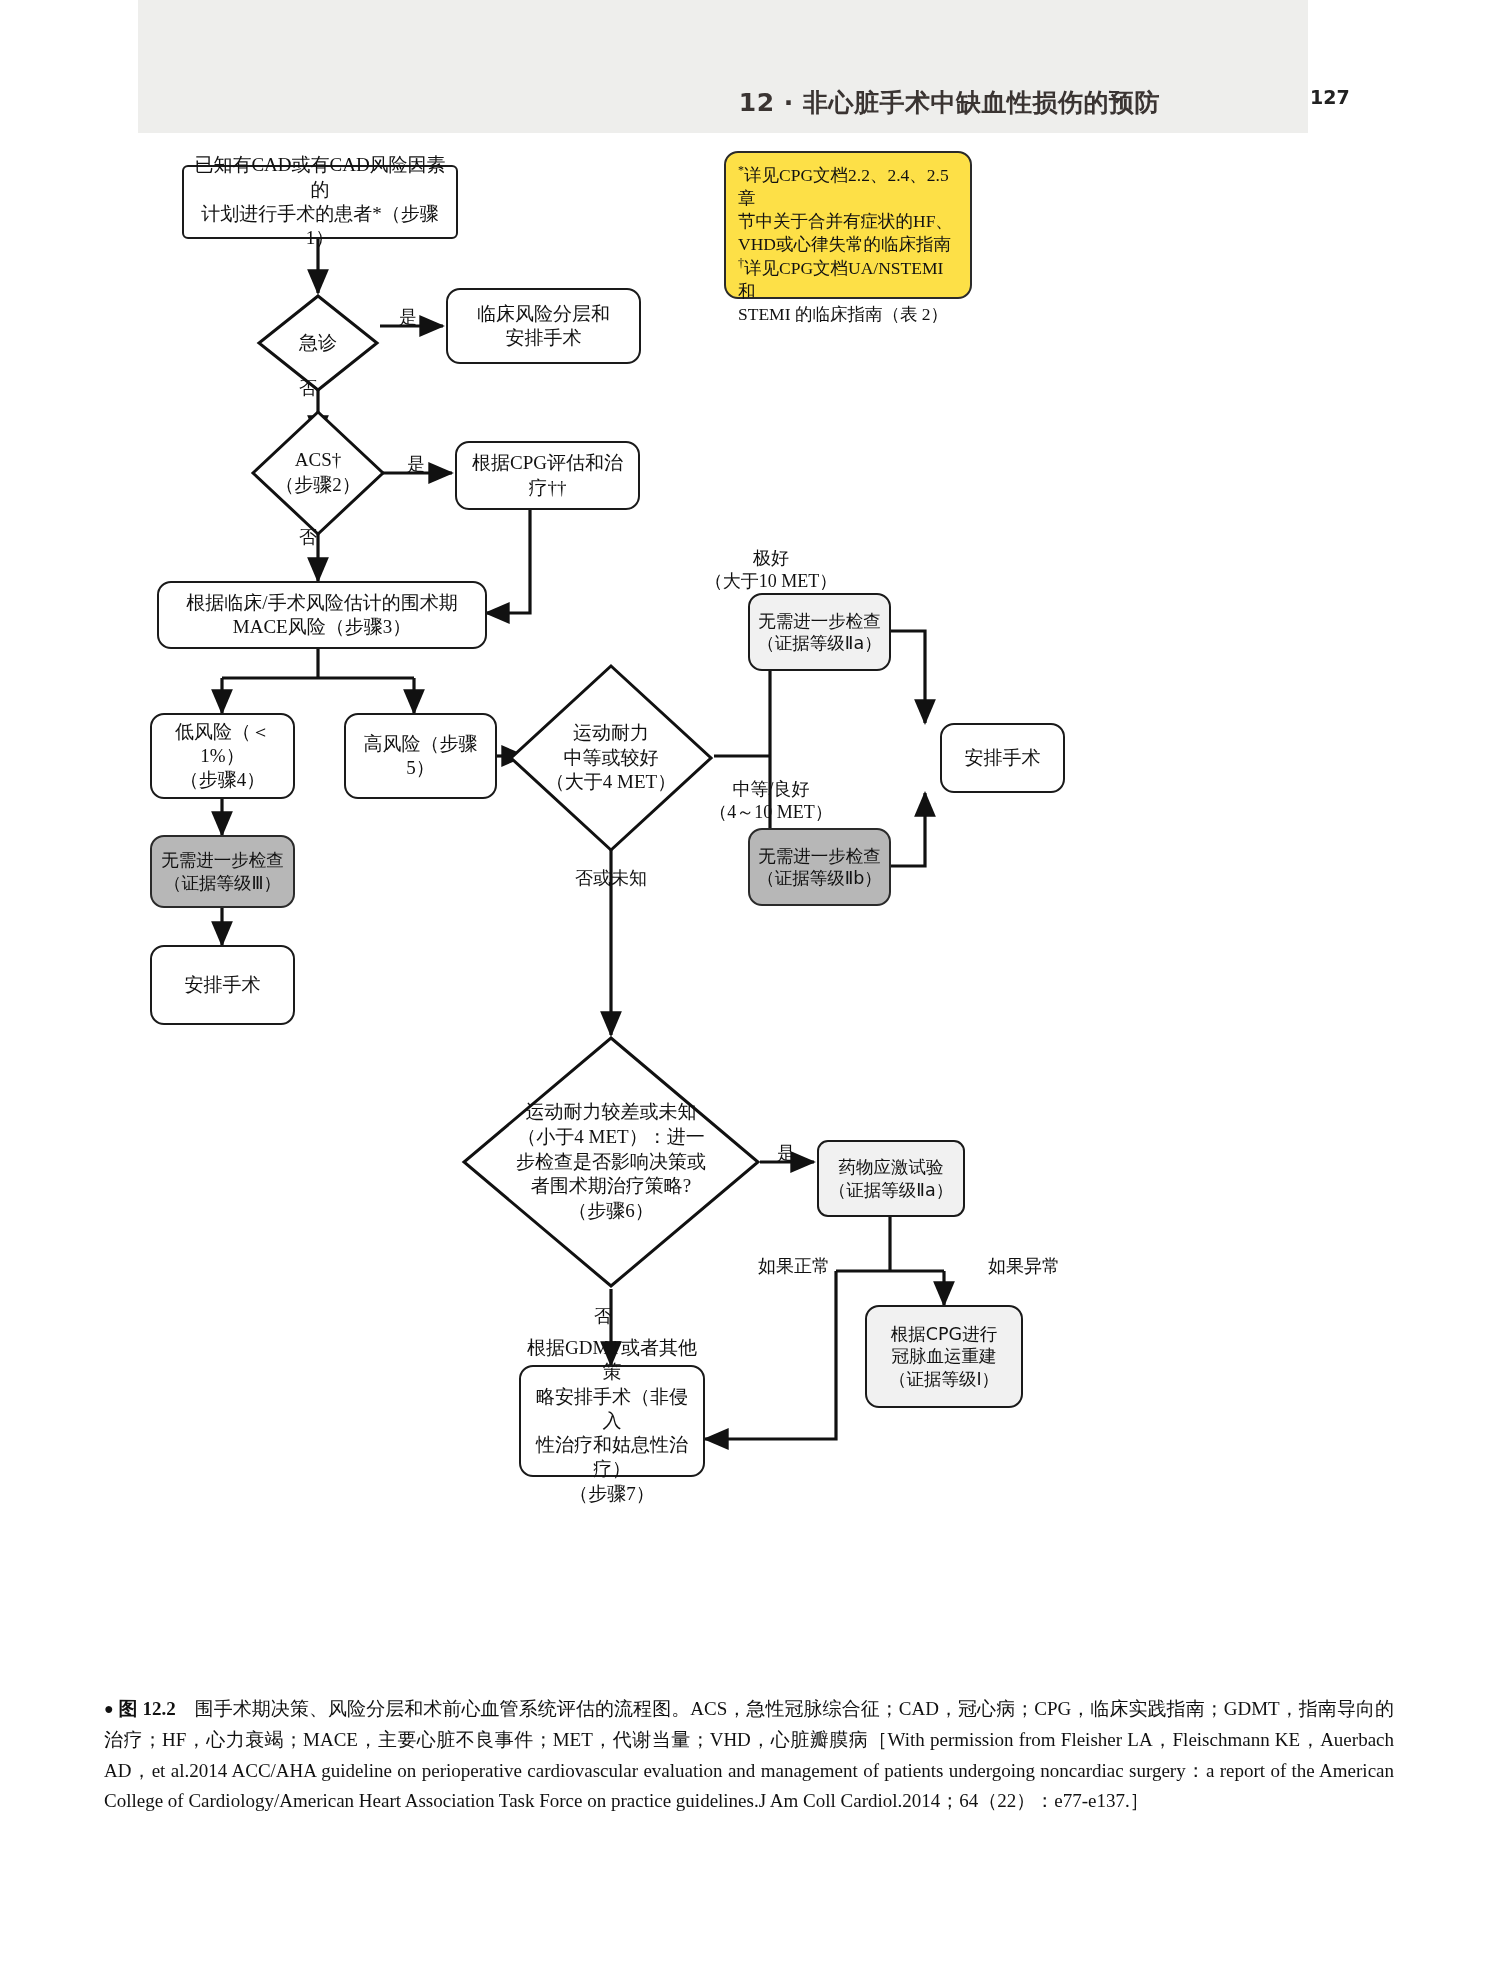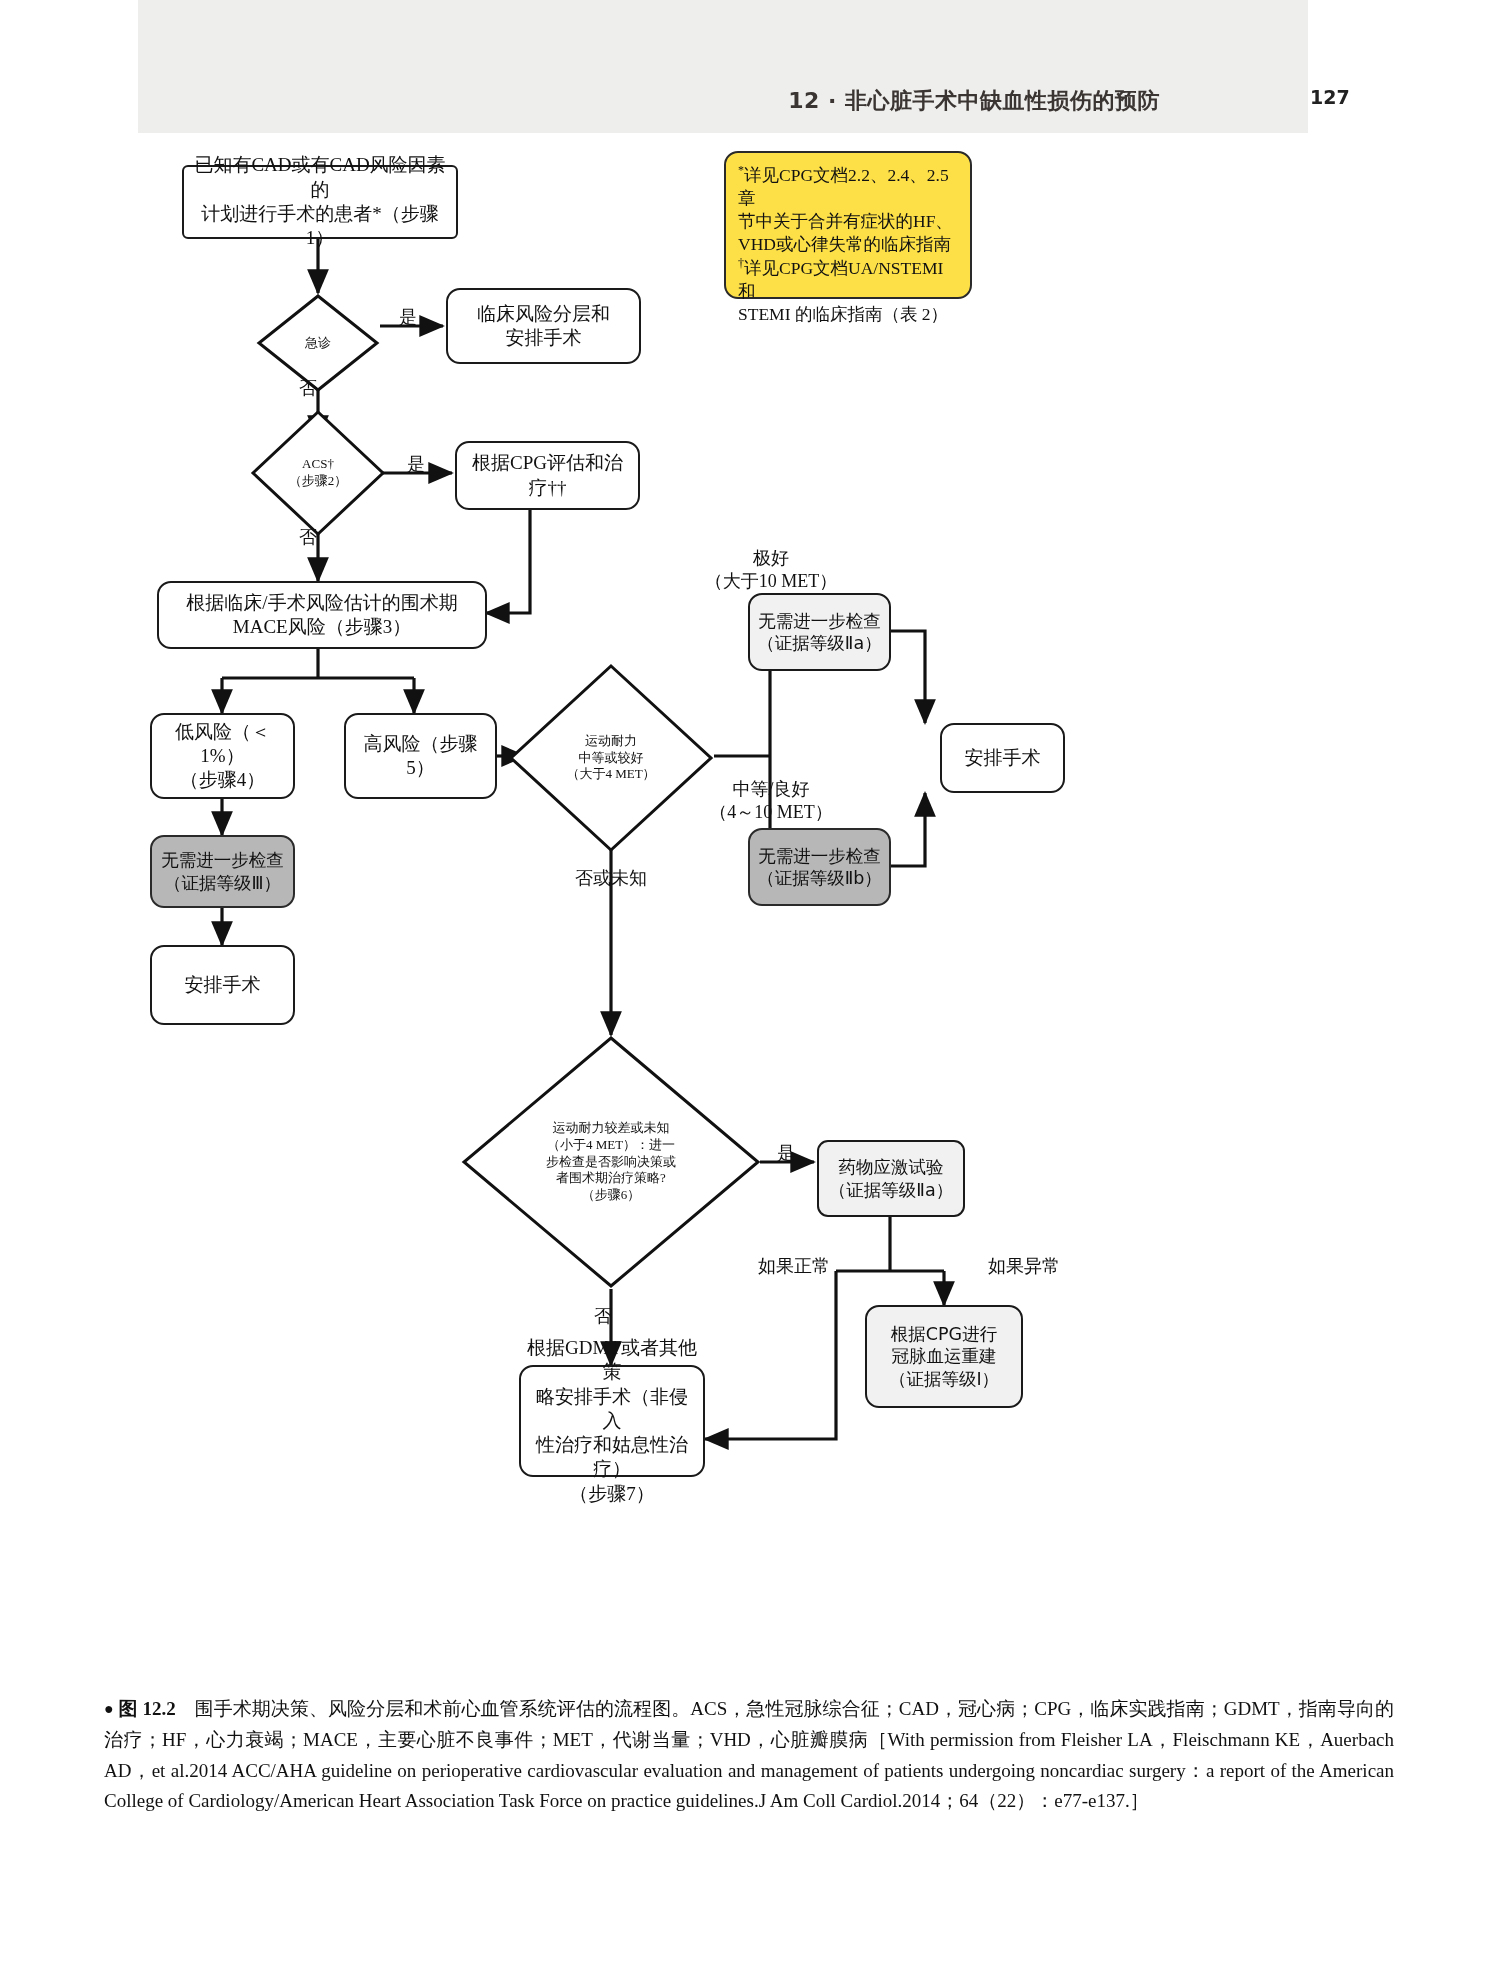--- a/index.html
+++ b/index.html
@@ -21,21 +21,21 @@
     background:#eeeeec;
   }
   #header-corner{
     position:absolute; left:1308px; top:0; width:192px; height:133px;
     background:#ffffff;
   }
   #header-title{
     position:absolute; left:700px; top:86px; width:460px;
     text-align:right;
     font-family:"DejaVu Sans", sans-serif;
-    font-size:22px; font-weight:bold; color:#3a3432;
+    font-size:25px; font-weight:bold; color:#3a3432;
     letter-spacing:0.5px;
     white-space:nowrap;
   }
   #header-pageno{
     position:absolute; left:1310px; top:86px; width:60px;
     font-family:"DejaVu Sans", sans-serif;
     font-size:19px; font-weight:bold; color:#222;
   }
 
   
@@ -61,21 +61,21 @@
   .node.sans{ font-family:"DejaVu Sans", sans-serif; font-size:17.5px; }
 
   
   .diamond{ position:absolute; }
   .diamond .dshape{
     position:absolute; left:0; top:0; width:100%; height:100%;
   }
   .diamond .dlabel{
     position:absolute; left:0; top:0; width:100%; height:100%;
     display:flex; align-items:center; justify-content:center;
-    text-align:center; font-size:13px; color:#111; line-height:1.3;
+    text-align:center; font-size:19px; color:#111; line-height:1.3;
   }
 
   
   .elabel{
     position:absolute; font-size:18px; color:#111;
     white-space:nowrap; text-align:center;
     line-height:1.25;
   }
 
   

